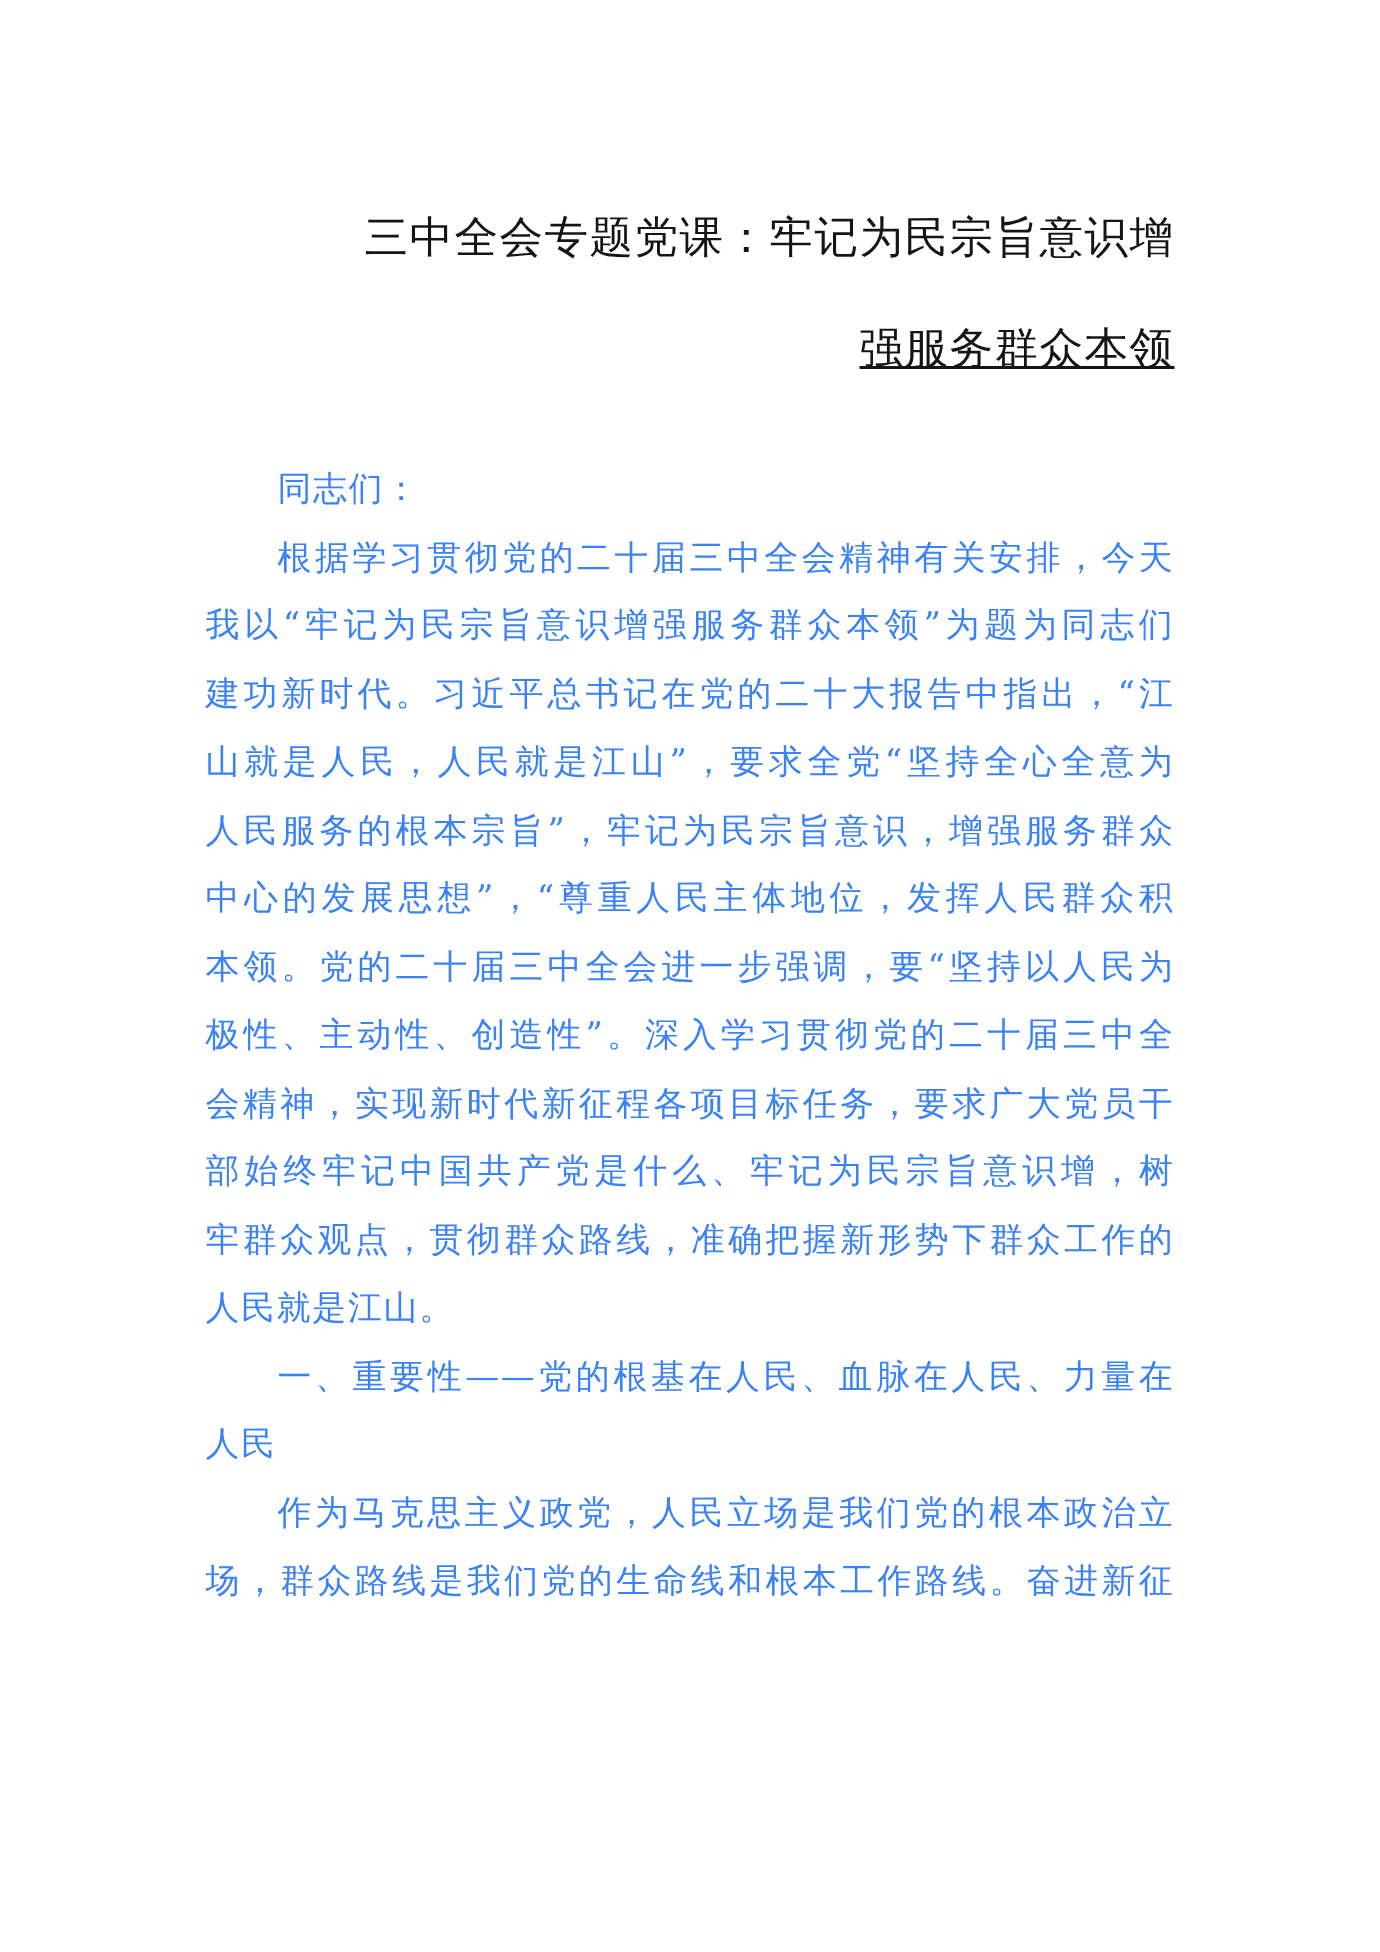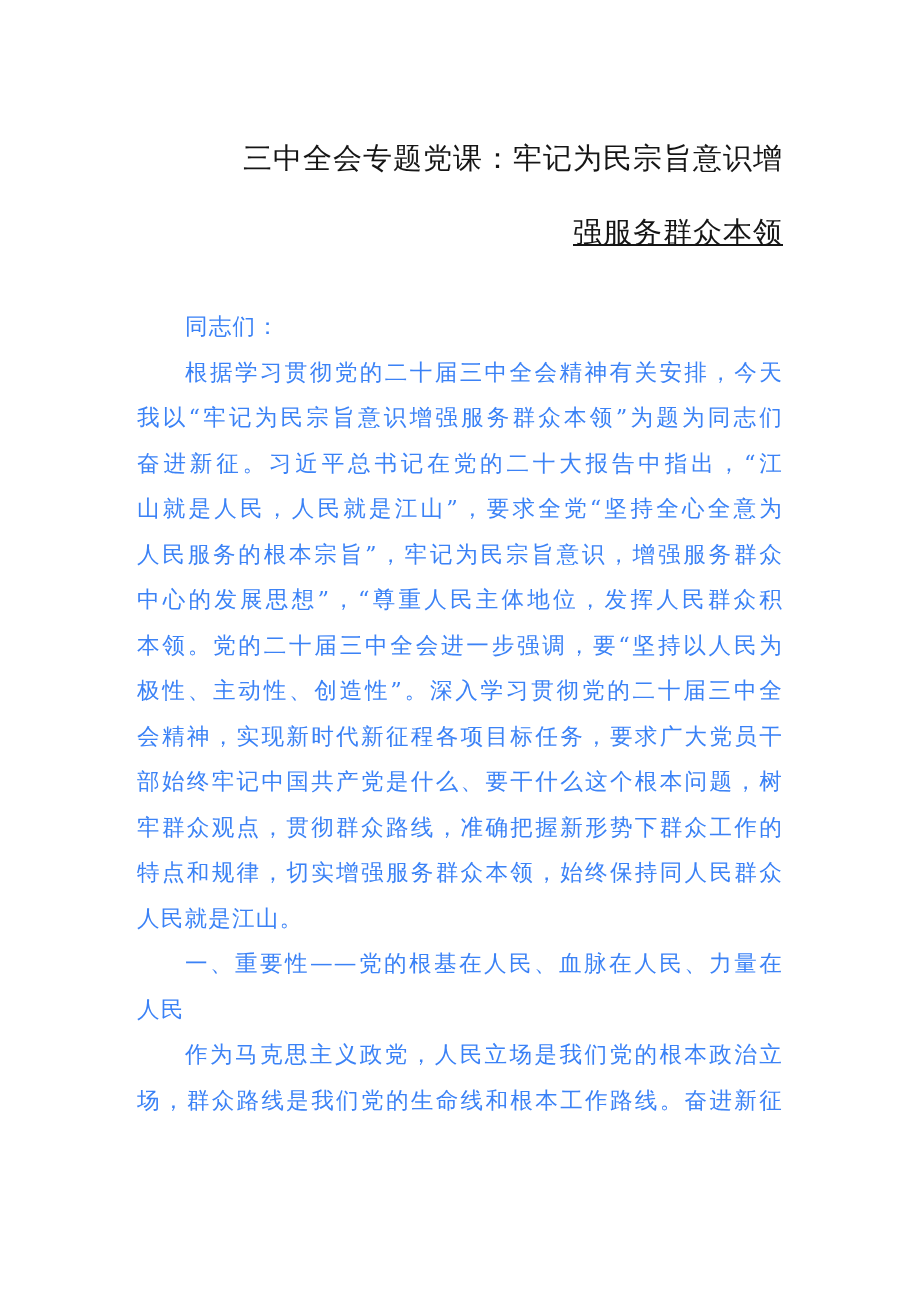--- a/index.html
+++ b/index.html
@@ -62,30 +62,29 @@
 
 <div class="page">
   <h1 class="title l1">三中全会专题党课：牢记为民宗旨意识增</h1>
   <h1 class="title l2">强服务群众本领</h1>
 
   <div class="body-text">
     <p>同志们：</p>
 
     <p class="line">根据学习贯彻党的二十届三中全会精神有关安排，今天</p>
     <p class="line" style="text-indent:0">我以“牢记为民宗旨意识增强服务群众本领”为题为同志们</p>
-    <p class="line" style="text-indent:0">奋进新征。习近平总书记在党的二十大报告中指出，“江</p>
+    <p class="line" style="text-indent:0">建功新时代。习近平总书记在党的二十大报告中指出，“江</p>
     <p class="line" style="text-indent:0">山就是人民，人民就是江山”，要求全党“坚持全心全意为</p>
     <p class="line" style="text-indent:0">人民服务的根本宗旨”，牢记为民宗旨意识，增强服务群众</p>
     <p class="line" style="text-indent:0">中心的发展思想”，“尊重人民主体地位，发挥人民群众积</p>
     <p class="line" style="text-indent:0">本领。党的二十届三中全会进一步强调，要“坚持以人民为</p>
     <p class="line" style="text-indent:0">极性、主动性、创造性”。深入学习贯彻党的二十届三中全</p>
     <p class="line" style="text-indent:0">会精神，实现新时代新征程各项目标任务，要求广大党员干</p>
-    <p class="line" style="text-indent:0">部始终牢记中国共产党是什么、要干什么这个根本问题，树</p>
+    <p class="line" style="text-indent:0">部始终牢记中国共产党是什么、牢记为民宗旨意识增，树</p>
     <p class="line" style="text-indent:0">牢群众观点，贯彻群众路线，准确把握新形势下群众工作的</p>
-    <p class="line" style="text-indent:0">特点和规律，切实增强服务群众本领，始终保持同人民群众</p>
     <p style="text-indent:0">人民就是江山。</p>
 
     <p class="line">一、重要性——党的根基在人民、血脉在人民、力量在</p>
     <p style="text-indent:0">人民</p>
 
     <p class="line">作为马克思主义政党，人民立场是我们党的根本政治立</p>
     <p class="line" style="text-indent:0">场，群众路线是我们党的生命线和根本工作路线。奋进新征</p>
   </div>
 </div>
 

